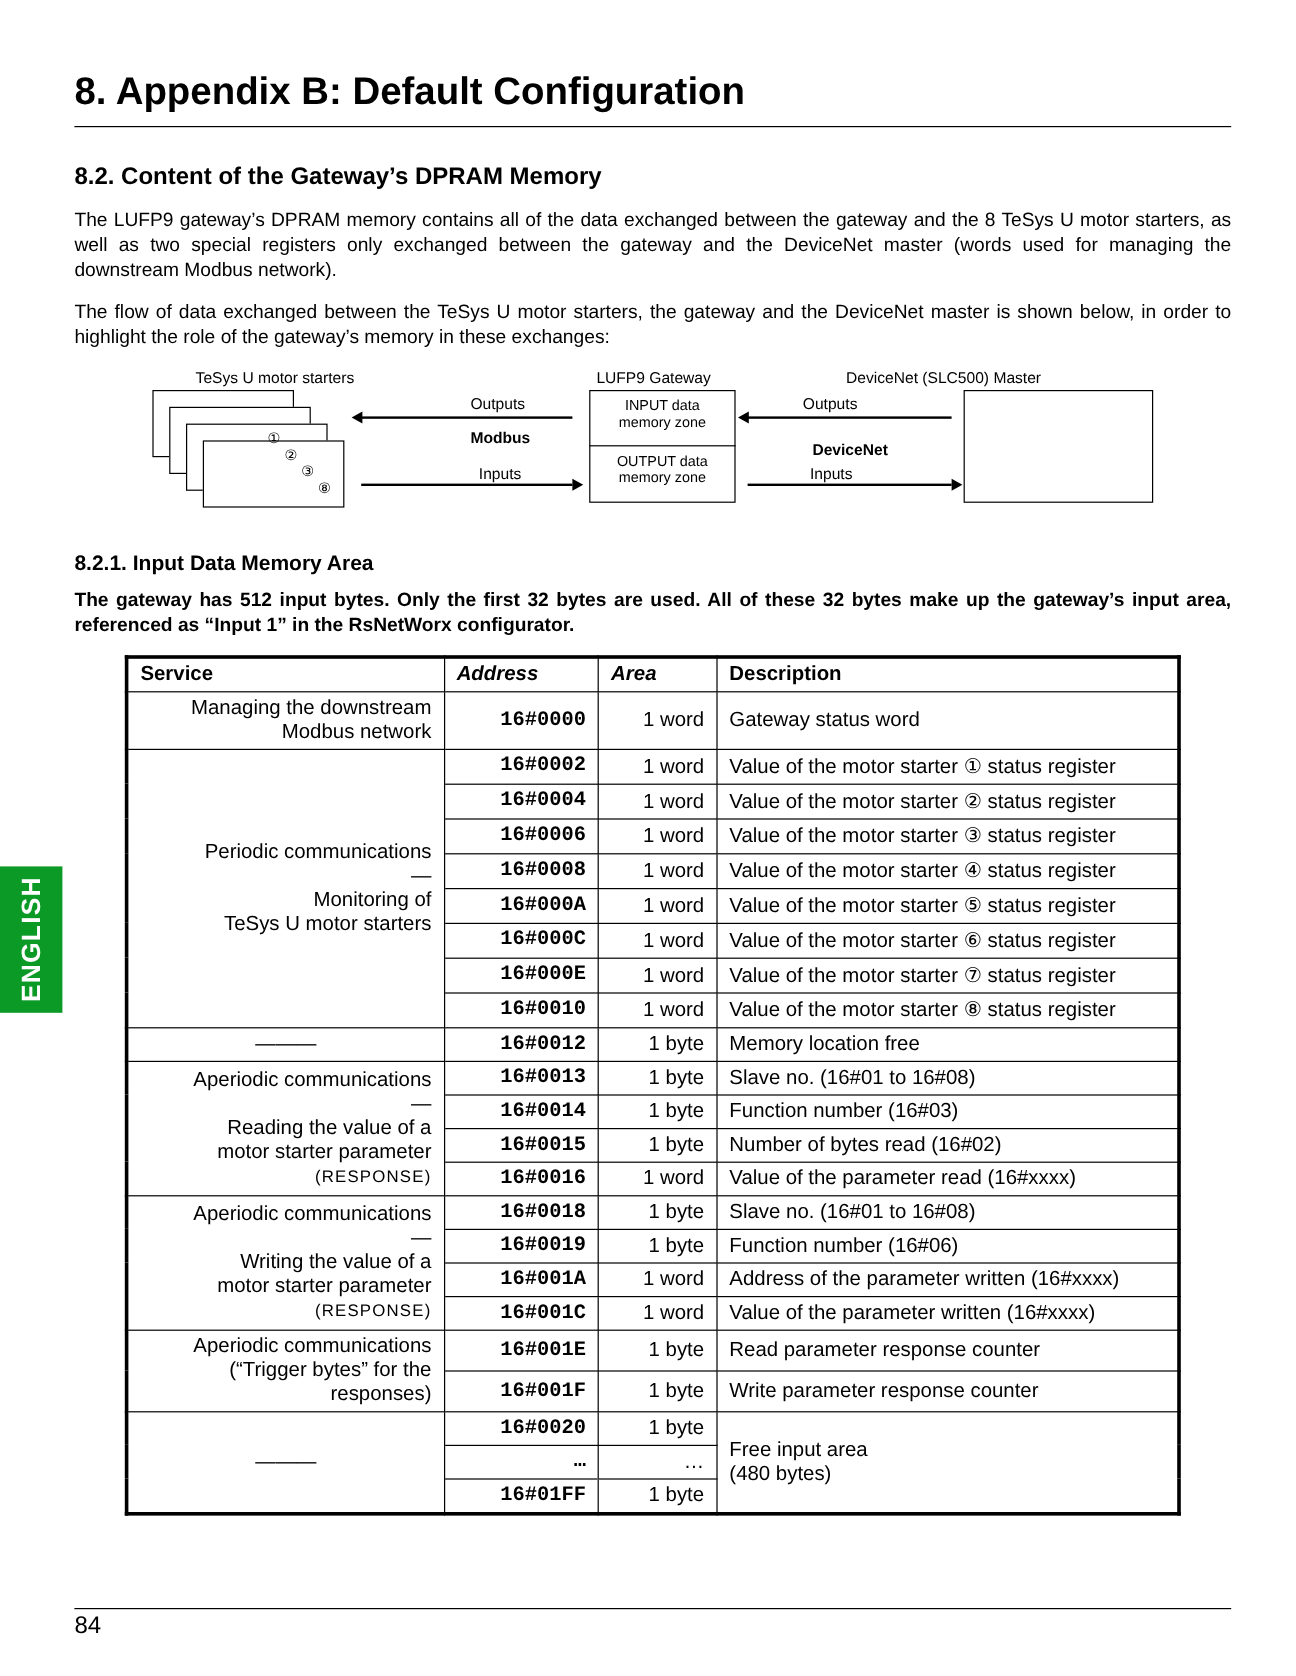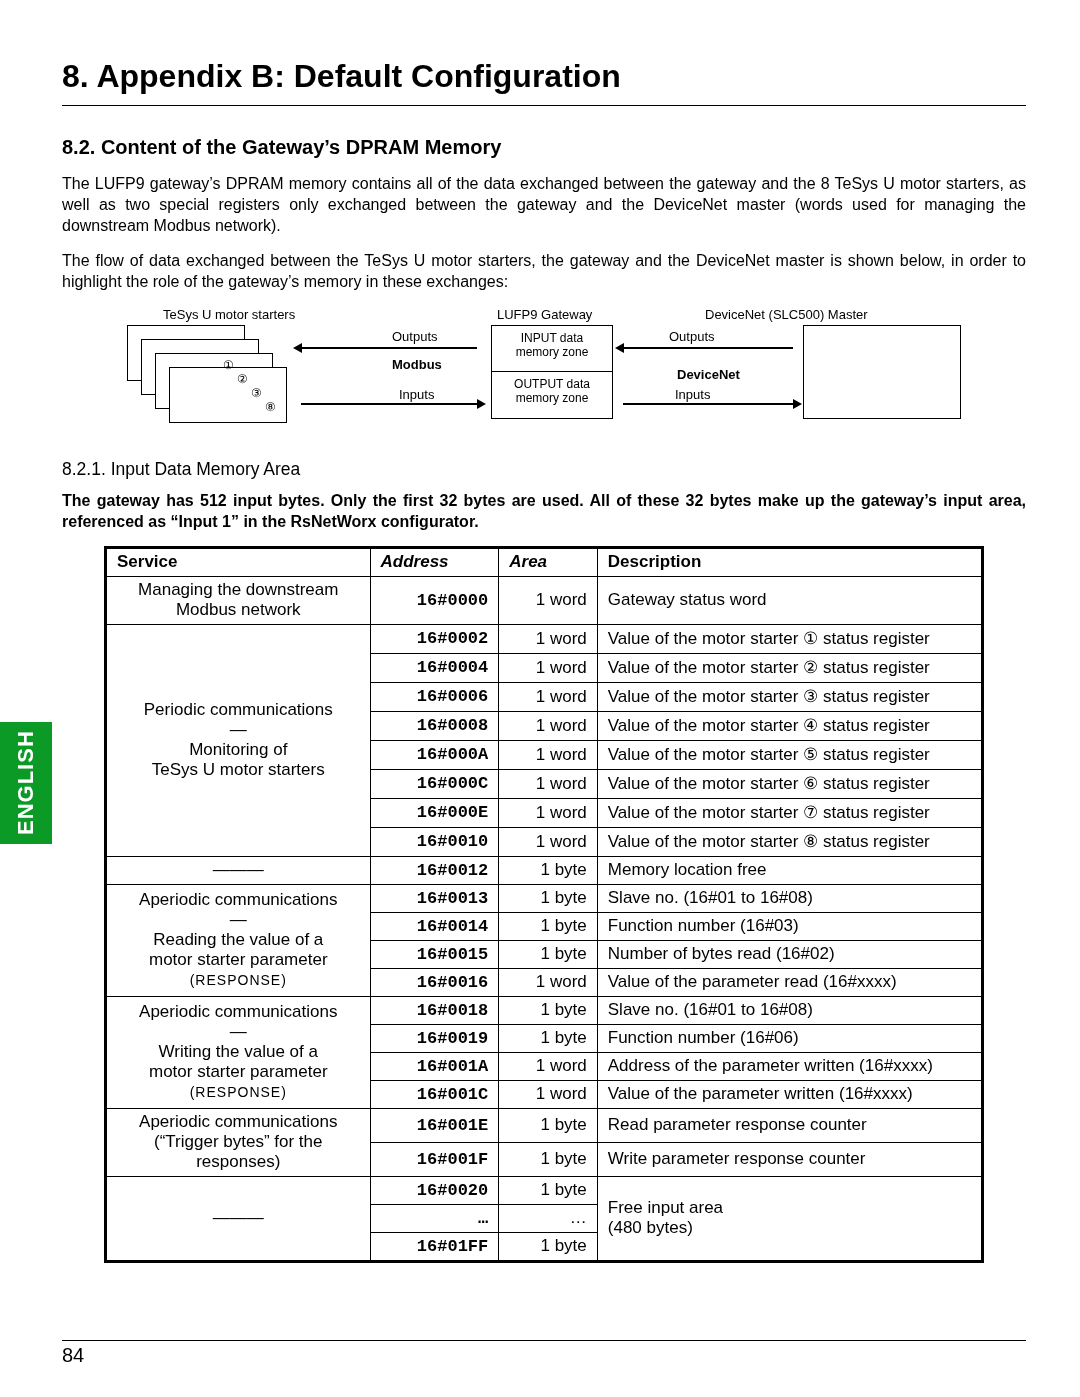--- a/index.html
+++ b/index.html
@@ -58,21 +58,21 @@
   }
   .para {
     font-size: 16px;
     line-height: 1.32;
     text-align: justify;
     margin: 0 0 14px 0;
   }
   .bold { font-weight: bold; }
   h3 {
     font-size: 17.5px;
-    font-weight: normal;
+    font-weight: bold;
     margin: 32px 0 10px 0;
   }
 
   
   .diagram {
     position: relative;
     width: 870px;
     height: 120px;
     margin: 10px auto 0 auto;
     font-size: 13px;
@@ -129,21 +129,21 @@
     font-size: 17px;
   }
   table.mem th, table.mem td {
     border: 1px solid #000;
     padding: 3.5px 10px;
     text-align: left;
     vertical-align: middle;
   }
   table.mem td.addr { font-family: "Courier New", monospace; text-align: right; width:110px;font-weight:bold;}
   table.mem td.size { text-align: right; width:80px; }
-  table.mem td.svc  { text-align: center; width:250px; }
+  table.mem td.svc  { text-align: right; width:250px; }
   table.mem th.addr, table.mem th.size { text-align: left; font-style: italic; }
   table.mem th { font-weight: bold; }
   table.mem { border: 3px solid #000; }
   .dash { text-align:center !important; }
   .page-num {
     position: absolute;
     left: 62px;
     bottom: 30px;
     font-size: 20px;
   }

